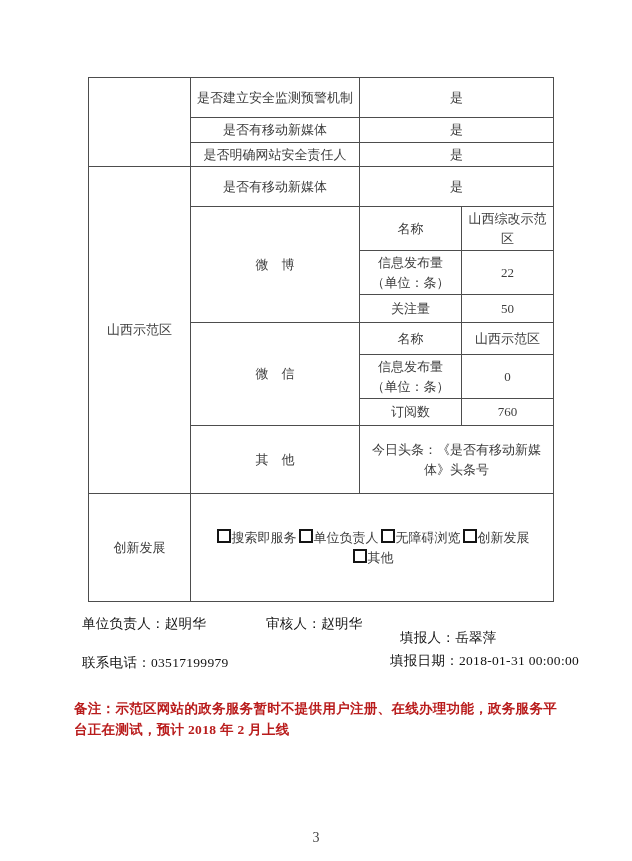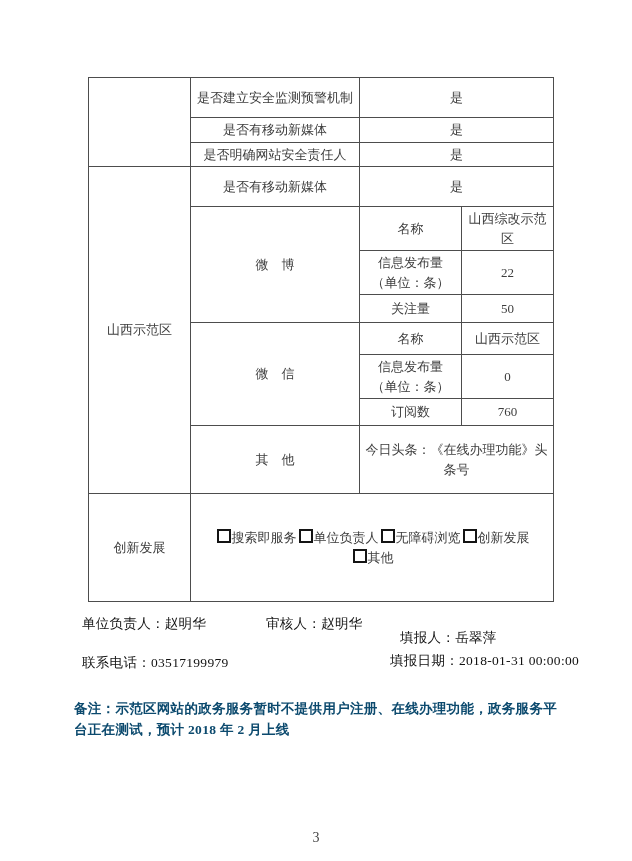--- a/index.html
+++ b/index.html
@@ -53,21 +53,21 @@
     letter-spacing: 0.3px;
   }
   .note {
     position: absolute;
     left: 74px;
     top: 699px;
     width: 484px;
     font-weight: bold;
     font-size: 13.5px;
     line-height: 1.55;
-    color: #0c4a6e;
+    color: #b91c1c;
     letter-spacing: 0.3px;
   }
   .page-number {
     position: absolute;
     left: 0;
     right: 0;
     top: 830px;
     text-align: center;
     font-size: 14px;
     color: #454545;
@@ -131,21 +131,21 @@
         <span class="l2">（单位：条）</span>
       </td>
       <td class="v">0</td>
     </tr>
     <tr style="height:27px">
       <td class="sec">订阅数</td>
       <td class="v">760</td>
     </tr>
     <tr style="height:68px">
       <td>其　他</td>
-      <td class="v" colspan="2">今日头条：《在线办理功能》头条号</td>
+      <td class="v" colspan="2">今日头条：《是否有移动新媒体》头条号</td>
     </tr>
     <tr style="height:108px">
       <td>创新发展</td>
       <td class="cbcell" colspan="3">
         <span class="opt"><span class="cb"></span><span>搜索即服务</span></span><span class="opt"><span class="cb"></span><span>单位负责人</span></span><span class="opt"><span class="cb"></span><span>无障碍浏览</span></span><span class="opt"><span class="cb"></span><span>创新发展</span></span><span class="opt"><span class="cb"></span><span>其他</span></span>
       </td>
     </tr>
   </tbody>
     </table>
 

